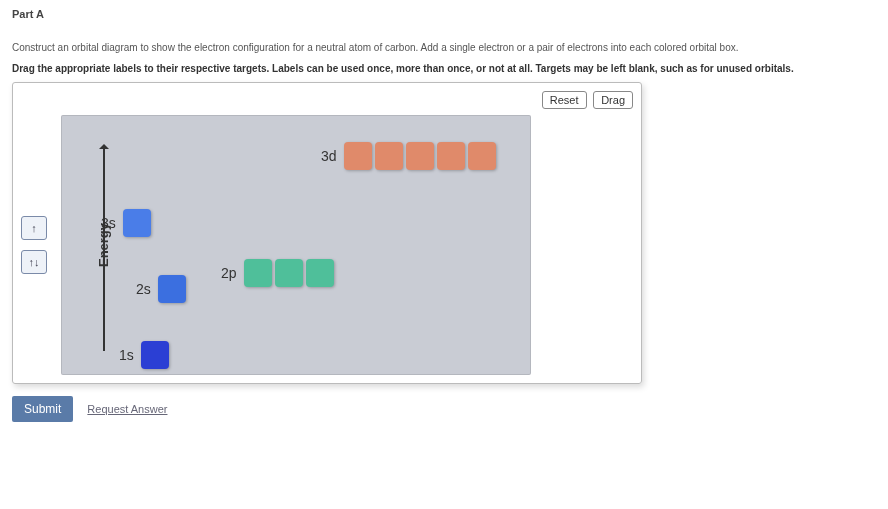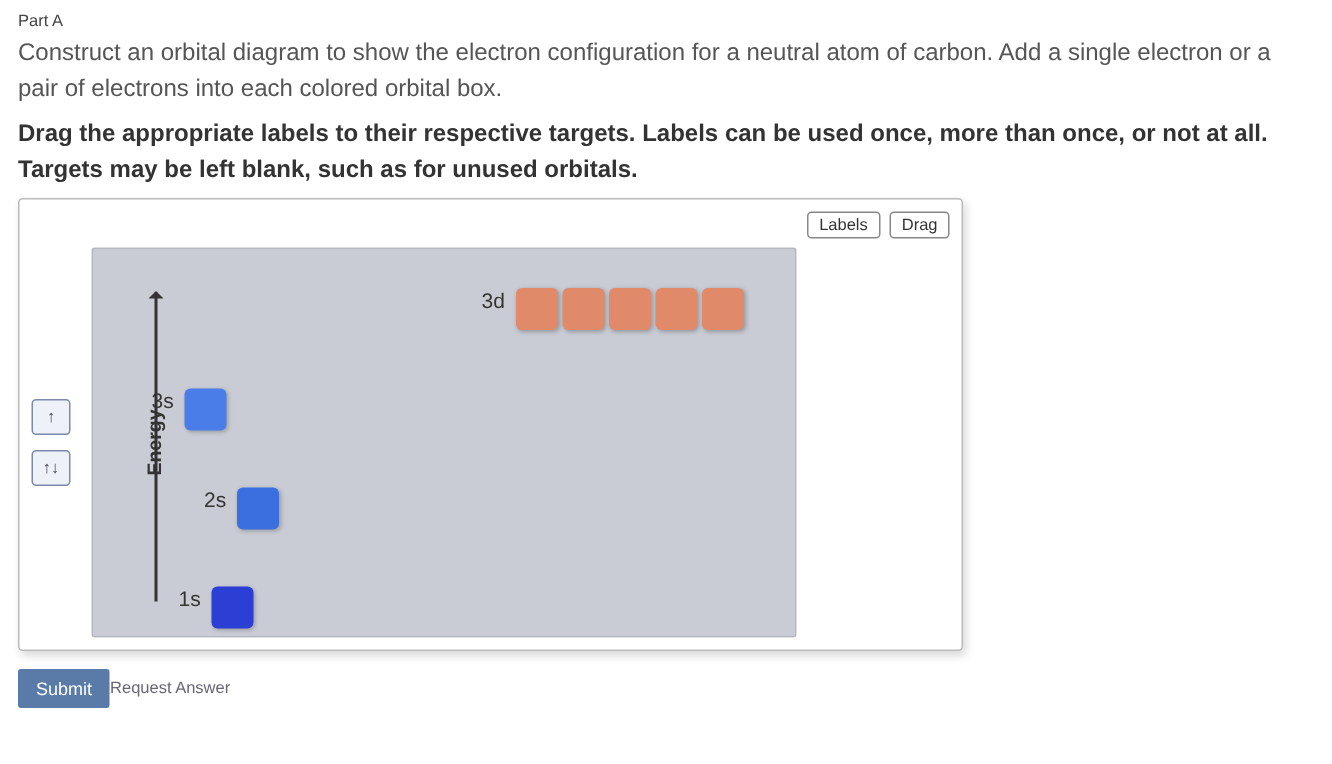--- a/index.html
+++ b/index.html
@@ -1,75 +1,81 @@
 <!DOCTYPE html>
 <html><head>
 <meta charset="utf-8">
 <style>
 *{box-sizing:border-box;margin:0;padding:0}
 body{font-family:Arial,sans-serif;font-size:13px;color:#333;background:#fff;padding:8px 12px;width:888px}
-.instr{font-size:16px;color:#555;line-height:1.5;margin-bottom:6px}
+.instr{font-size:10px;color:#555;line-height:1.5;margin-bottom:6px}
 .instr strong{color:#333}
 .panel{border:1px solid #bbb;border-radius:3px;padding:8px;width:630px;position:relative;box-shadow:2px 3px 6px rgba(0,0,0,.15)}
 .topbtns{text-align:right;margin-bottom:6px}
 .smbtn{display:inline-block;border:1px solid #888;border-radius:3px;padding:2px 7px;font-size:11px;background:#fff;cursor:pointer;margin-left:3px}
 .workarea{display:flex;align-items:center;gap:14px}
 .pal{display:flex;flex-direction:column;gap:10px}
 .chip{width:26px;height:24px;border:1px solid #7a8aa8;border-radius:3px;background:#eef2f8;display:flex;align-items:center;justify-content:center;font-size:11px;color:#445;cursor:grab}
 .diagram{position:relative;background:#c9ccd4;width:470px;height:260px;border-radius:2px;box-shadow:inset 0 0 0 1px rgba(0,0,0,.1)}
 .axis{position:absolute;left:42px;top:30px;bottom:24px;width:2px;background:#333}
 .axis:before{content:"";position:absolute;top:-6px;left:-4px;border:5px solid transparent;border-bottom-color:#333}
 .ylab{position:absolute;left:20px;top:50%;transform:translateY(-50%) rotate(-90deg);font-size:13px;font-weight:bold}
-.row{position:absolute;display:flex;gap:3px}
+.row{position:absolute;display:flex;align-items:center;gap:3px}
 .lab{font-size:14px;margin-right:4px;font-weight:500}
 .ob{width:28px;height:28px;border-radius:4px;box-shadow:1px 1px 3px rgba(0,0,0,.25)}
 .b1{background:#2b3fd4}
 .b2{background:#3b6fe0}
 .b3{background:#4a7de8}
 .g{background:#4fbf9a}
 .r{background:#e08a6a}
 .r-1s{left:58px;bottom:6px}
 .r-2s{left:75px;bottom:72px}
 .r-2p{left:160px;bottom:88px}
 .r-3s{left:40px;bottom:138px}
 .r-3p{left:160px;bottom:150px}
 .r-3d{left:260px;bottom:205px}
-.footer{margin-top:12px;display:flex;align-items:center;}
+.footer{margin-top:12px;display:flex;align-items:center;gap:14px}
 .submit{background:#5a7ba8;color:#fff;border:none;padding:6px 12px;font-size:12px;border-radius:2px;cursor:pointer}
-.req{font-size:11px;color:#667;cursor:pointer}
-.part{font-size:11px;font-weight:normal;color:#444;margin-bottom:4px}
+.req{font-size:11px;color:#667;text-decoration:underline;cursor:pointer}
+.part{font-size:11px;font-weight:bold;color:#444;margin-bottom:20px}
 </style>
 </head>
 <body>
 
 <div class="part">Part A</div>
 <div class="instr">Construct an orbital diagram to show the electron configuration for a neutral atom of carbon. Add a single electron or a pair of electrons into each colored orbital box.</div>
 <div class="instr"><strong>Drag the appropriate labels to their respective targets. Labels can be used once, more than once, or not at all. Targets may be left blank, such as for unused orbitals.</strong></div>
 
 <div class="panel">
   <div class="topbtns">
-    <span class="smbtn">Labels</span>
+    <span class="smbtn">Reset</span>
     <span class="smbtn">Drag</span>
   </div>
   <div class="workarea">
     <div class="pal">
       <div class="chip">↑</div>
       <div class="chip">↑↓</div>
     </div>
     <div class="diagram">
       <div class="axis"></div>
       <div class="ylab">Energy</div>
 
       <div class="row r-1s">
         <span class="lab">1s</span>
         <div class="ob b1"></div>
       </div>
       <div class="row r-2s">
         <span class="lab">2s</span>
         <div class="ob b2"></div>
+      </div>
+      <div class="row r-2p">
+        <span class="lab">2p</span>
+        <div class="ob g"></div>
+        <div class="ob g"></div>
+        <div class="ob g"></div>
       </div>
       <div class="row r-3s">
         <span class="lab">3s</span>
         <div class="ob b3"></div>
       </div>
       <div class="row r-3d">
         <span class="lab">3d</span>
         <div class="ob r"></div>
         <div class="ob r"></div>
         <div class="ob r"></div>

